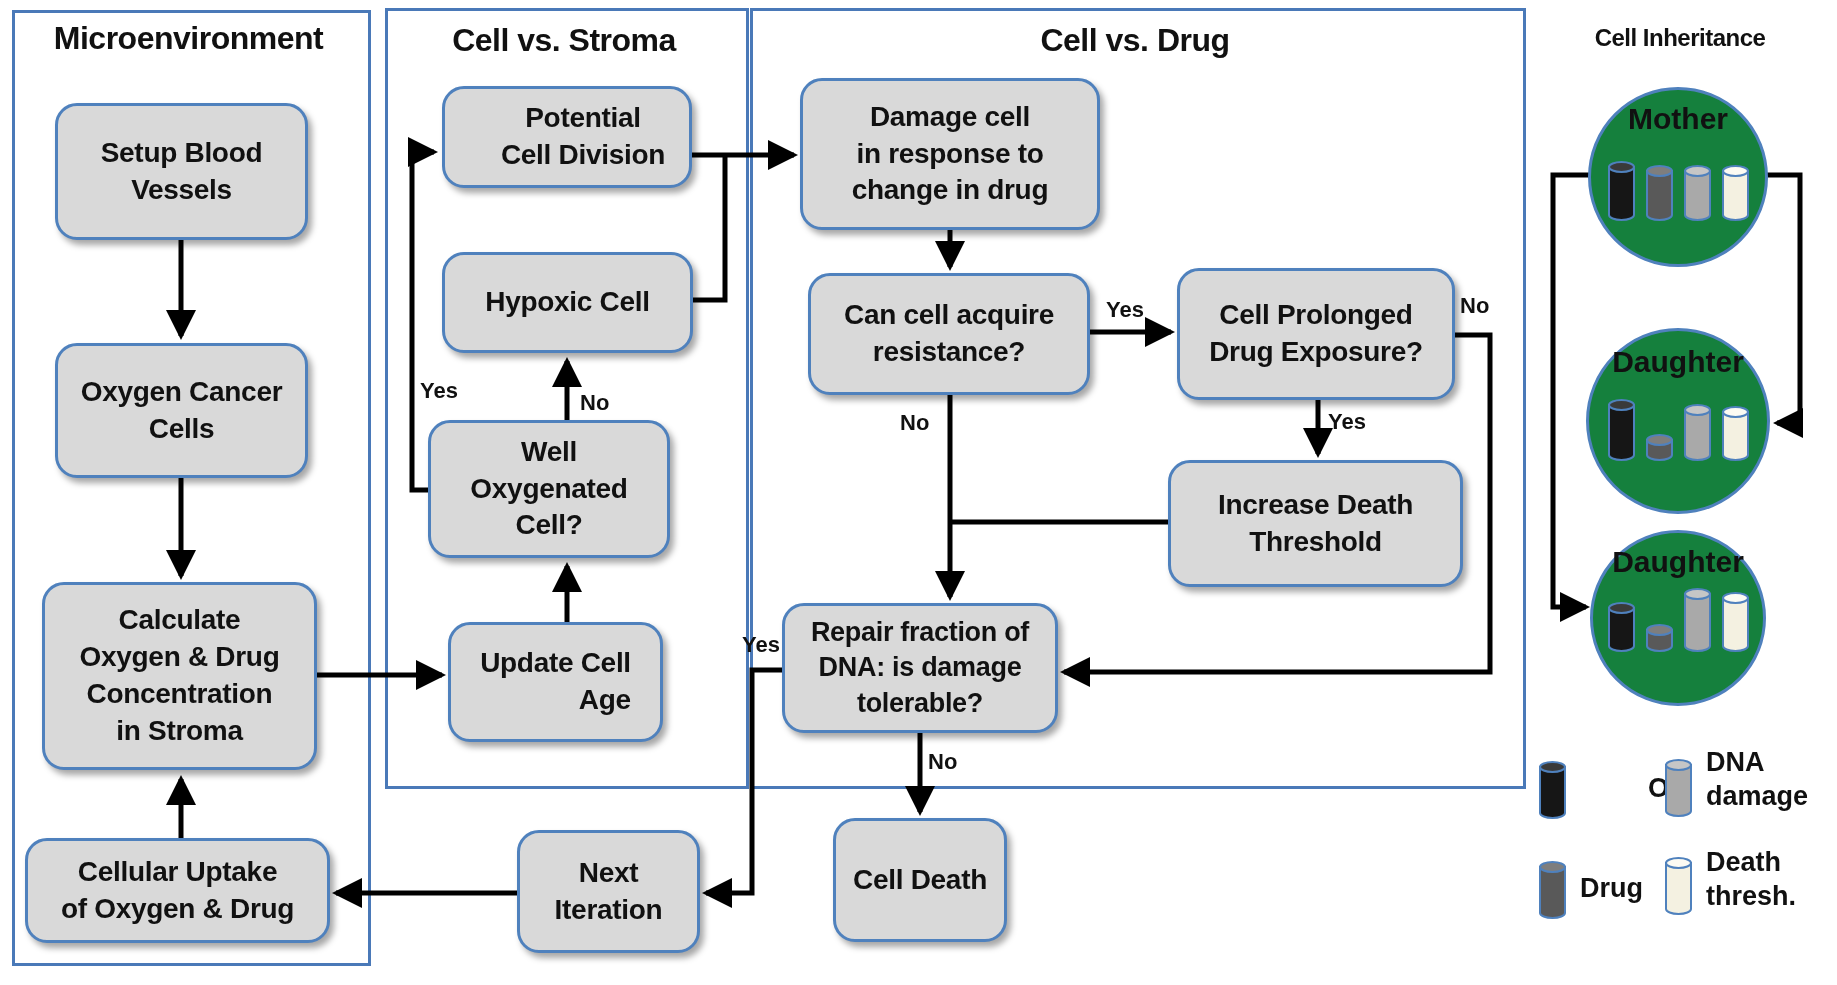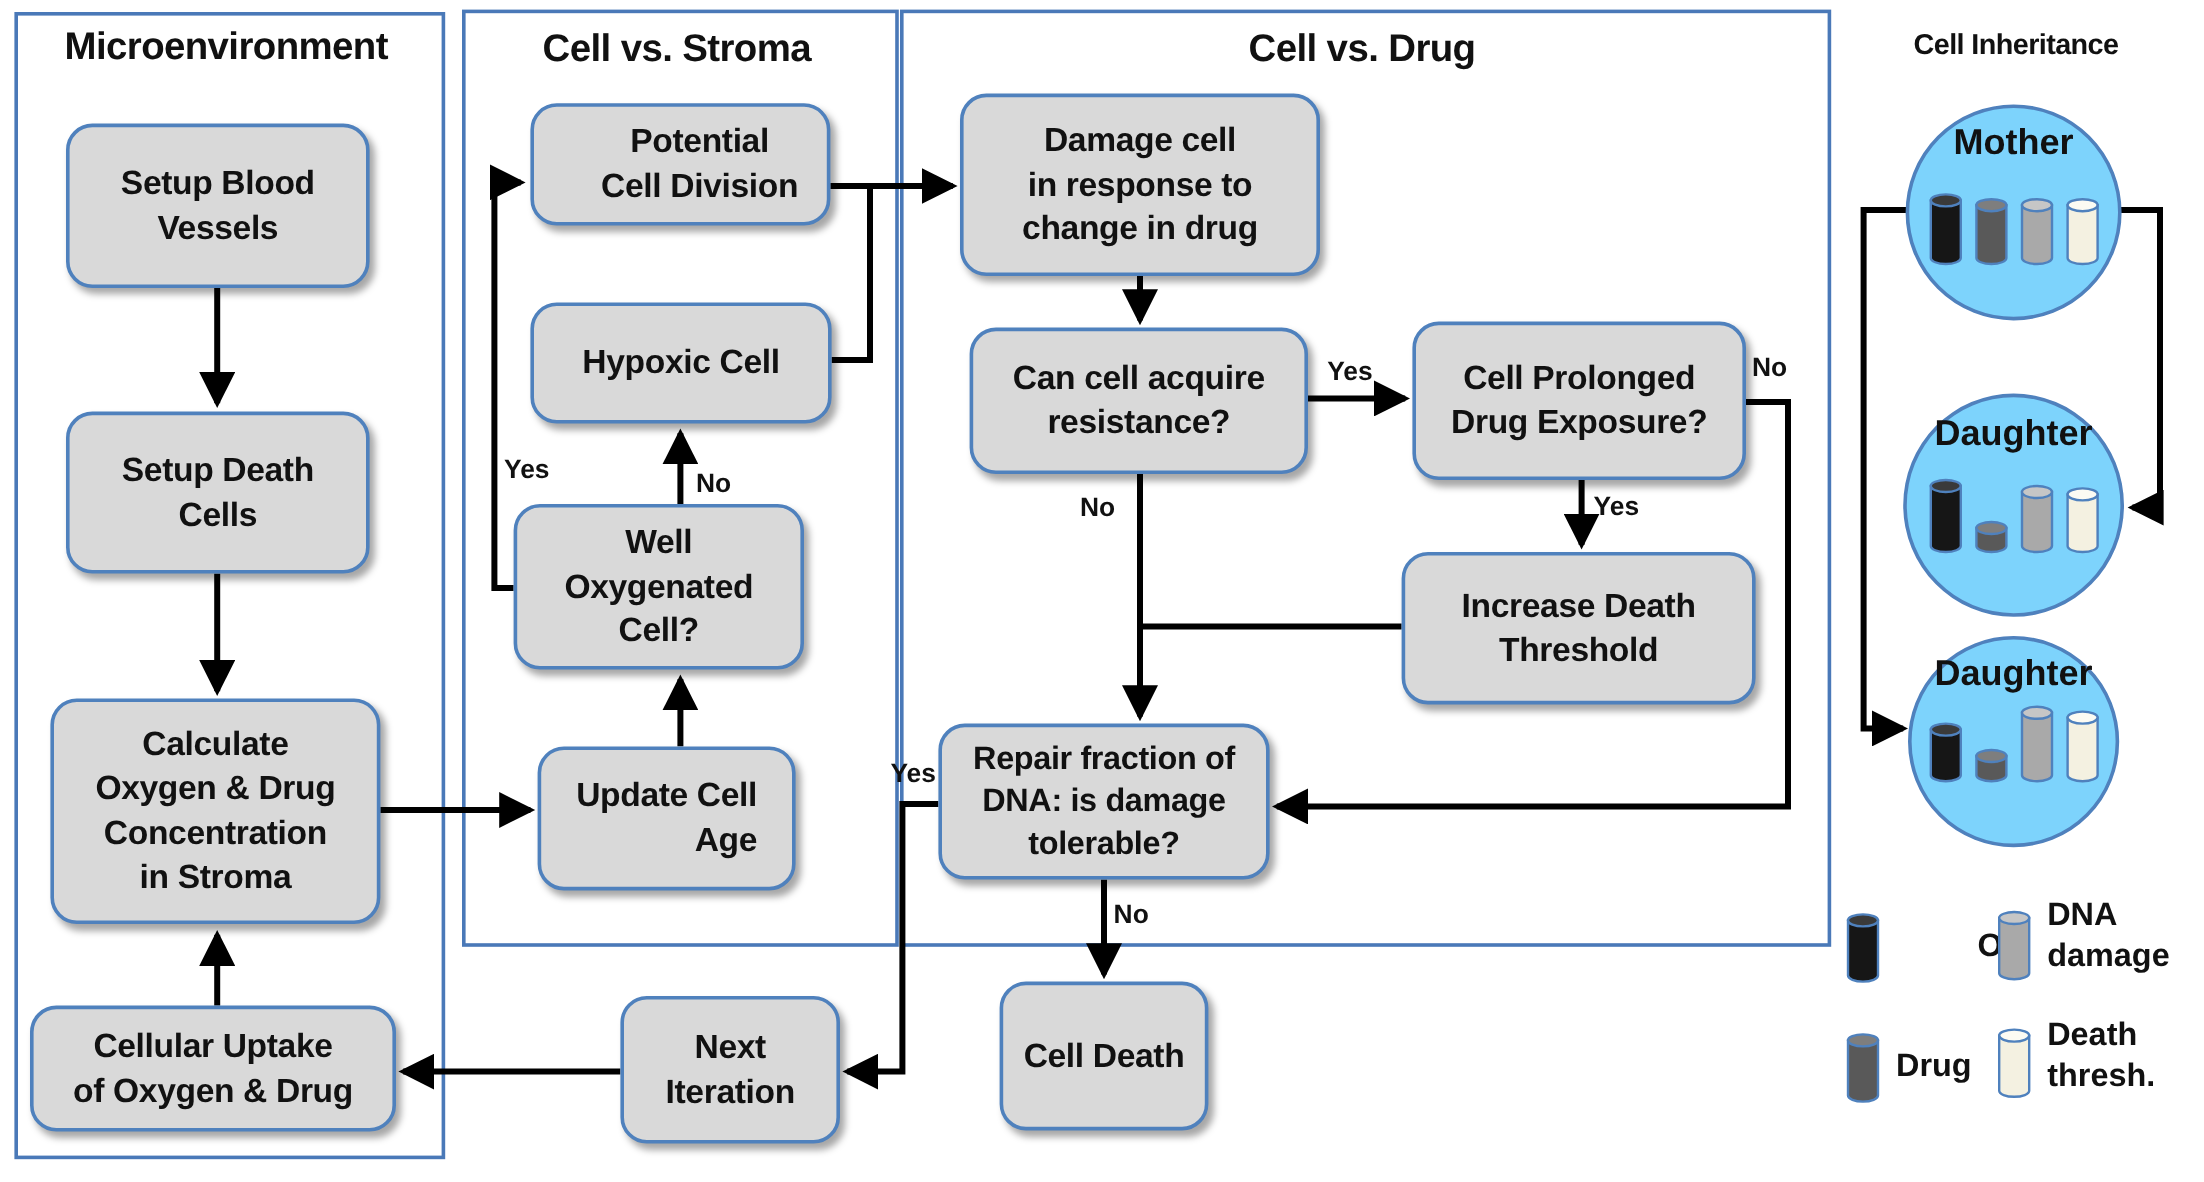--- a/index.html
+++ b/index.html
@@ -19,21 +19,21 @@
     text-align:center;background:#d9d9d9;border:3px solid #4f81bd;
     border-radius:22px;font-weight:bold;font-size:28px;line-height:1.32;
     color:#111;white-space:pre-line;letter-spacing:-0.3px;
     box-shadow:4px 5px 6px rgba(0,0,0,0.35);box-sizing:border-box;padding:2px;
   }
   .edge-label{
     position:absolute;font-weight:bold;font-size:22px;color:#111;
   }
   #arrows{position:absolute;left:0;top:0;}
   .cell-circle{
-    position:absolute;border-radius:50%;background:#7dd3fc;
+    position:absolute;border-radius:50%;background:#15803d;
     border:3px solid #4f81bd;box-sizing:border-box;
   }
   .cell-label{
     position:absolute;width:100%;text-align:center;font-weight:bold;
     font-size:30px;color:#111;
   }
   .bars{
     position:absolute;left:0;width:100%;display:flex;align-items:flex-end;
     justify-content:center;gap:7px;
   }
@@ -82,21 +82,21 @@
       <path d="M920,733 V812" marker-end="url(#ah)"></path>
       <path d="M782,670 H752 V893 H706" marker-end="url(#ah)"></path>
       <path d="M517,893 H336" marker-end="url(#ah)"></path>
       <path d="M1589,175 H1553 V607 H1586" marker-end="url(#ah)"></path>
       <path d="M1767,175 H1800 V423 H1777" marker-end="url(#ah)"></path>
     </g>
   </svg>
 
   <div class="node" style="left:55px;top:103px;width:253px;height:137px;">Setup Blood
 Vessels</div>
-  <div class="node" style="left:55px;top:343px;width:253px;height:135px;">Setup Death
+  <div class="node" style="left:55px;top:343px;width:253px;height:135px;">Oxygen Cancer
 Cells</div>
   <div class="node" style="left:42px;top:582px;width:275px;height:188px;">Calculate
 Oxygen &amp; Drug
 Concentration
 in Stroma</div>
   <div class="node" style="left:25px;top:838px;width:305px;height:105px;">Cellular Uptake
 of Oxygen &amp; Drug</div>
 
   <div class="node" style="left:442px;top:86px;width:250px;height:102px;padding-left:34px;">Potential
 Cell Division</div>

